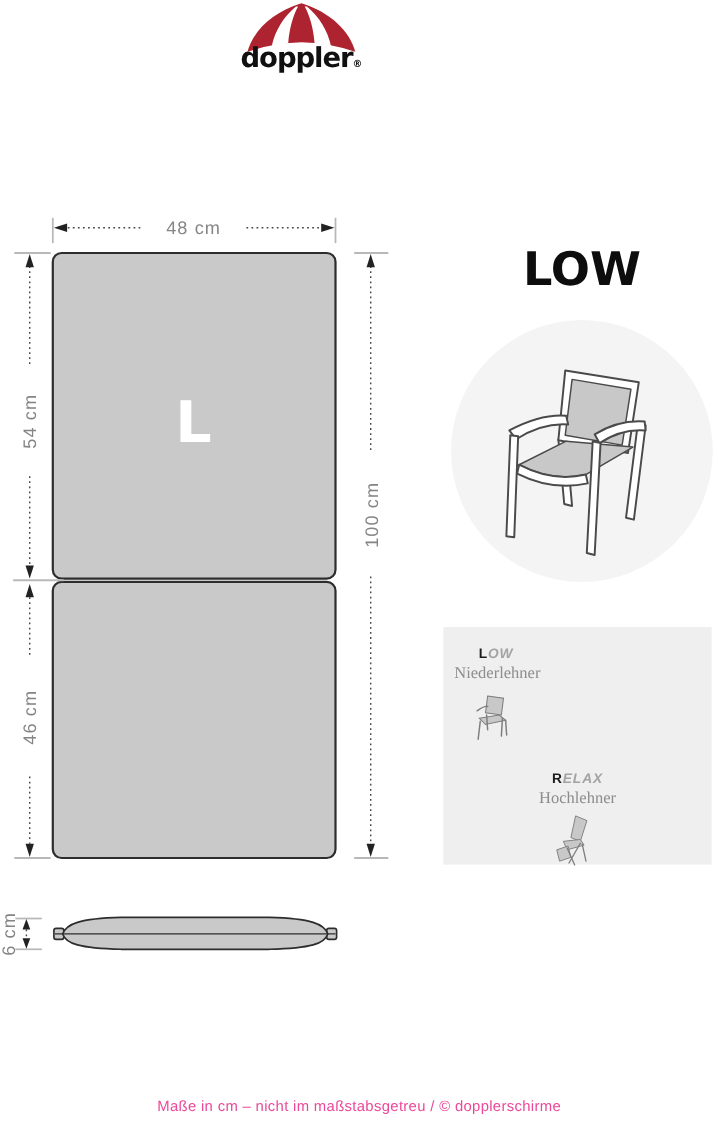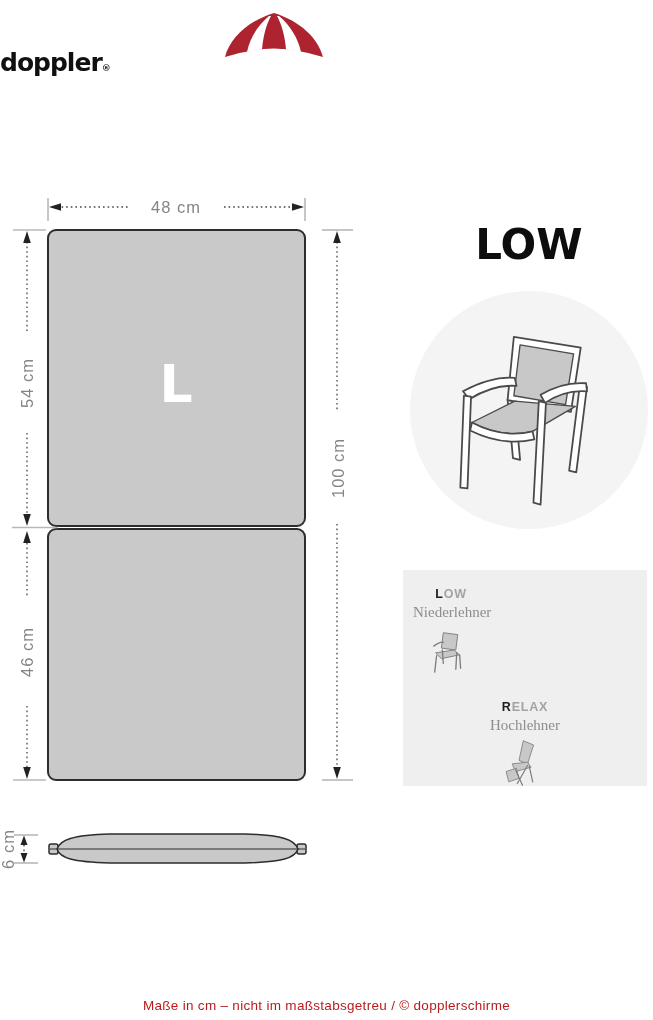--- a/index.html
+++ b/index.html
@@ -5,21 +5,21 @@
   :root{
     --cushion-fill:#c9c9c9; --outline:#2d2d2d; --brand-red:#ae2330;
     --dim-text:#858585; --circle-bg:#f4f4f4; --panel-bg:#f0efef;
     --tick:#b8b8b8; --label-bold:#1c1c1c; --label-gray:#a3a3a3; --sub-gray:#8d8d8d;
   }
   *{margin:0;padding:0;box-sizing:border-box;}
   html,body{background:#fff;}
   .page{position:relative;width:653px;height:1020px;background:#fff;overflow:hidden;
          font-family:"Liberation Sans",sans-serif;}
   
-  .logo{position:absolute;top:12px;left:0;width:548px;}
+  .logo{position:absolute;top:2px;left:0;width:548px;text-align:center;}
   .logo svg{display:block;margin:0 auto;}
   .logo-text{margin-top:-10px;font-family:"DejaVu Sans",sans-serif;font-weight:bold;
              font-size:25px;letter-spacing:-1px;color:#101010;line-height:1;}
   .logo-text .reg{font-size:9px;letter-spacing:0;vertical-align:baseline;}
   
   .dim-svg{position:absolute;left:0;top:190px;}
   .dim-svg text{font-family:"Liberation Sans",sans-serif;fill:var(--dim-text);
                 font-size:16.5px;letter-spacing:1px;}
   .dim-svg text.size-letter{fill:#fff;font-size:52px;font-weight:bold;letter-spacing:0;
                 font-family:"DejaVu Sans",sans-serif;}
@@ -40,28 +40,28 @@
   .chair-sling{fill:#c8c8c8;stroke:#4a4a4a;stroke-width:1.5;stroke-linejoin:round;}
   
   .panel{position:absolute;left:403px;top:570px;width:244px;height:216px;
          background:var(--panel-bg);padding-top:17px;}
   .panel-row1{display:flex;justify-content:space-between;padding:0 10px;}
   .panel-row2{display:flex;justify-content:center;margin-top:22px;}
   .chair-type{width:76px;text-align:center;}
   .chair-type.wide{width:96px;}
   .ct-label{font-size:12.5px;font-weight:bold;letter-spacing:0.8px;line-height:1.2;}
   .ct-label .b{color:var(--label-bold);}
-  .ct-label .g{color:var(--label-gray);}
+  .ct-label .g{color:var(--label-gray);font-style:italic;}
   .ct-sub{font-size:15px;color:var(--sub-gray);margin-top:2px;font-family:Liberation Serif, serif;}
   .ct-icon{margin-top:5px;height:48px;}
   .mini{stroke:#7e7e7e;stroke-width:1.4;fill:none;stroke-linecap:round;}
   .mini-sling{fill:#c8c8c8;stroke:#7e7e7e;stroke-width:1;}
   
   .footer{position:absolute;top:998px;left:0;width:653px;text-align:center;
-          font-size:13.5px;color:#b91c1c;letter-spacing:0.3px;}
+          font-size:13.5px;color:#ec4899;letter-spacing:0.3px;}
 </style>
 </head>
 <body>
 
 <div class="page">
 
   <div class="logo">
     <svg width="104" height="48" viewBox="0 0 104 48">
       <path d="M52,1 C26,9 8,26 3,45 Q 28,37 52,36.5 Q 76,37 101,45 C 96,26 78,9 52,1 Z" style="fill:var(--brand-red)"></path>
       <path d="M47,4 C36,13 28,26 25,40 L40,37.5 C41,25 44,13 49,4 Z" fill="#ffffff"></path>

